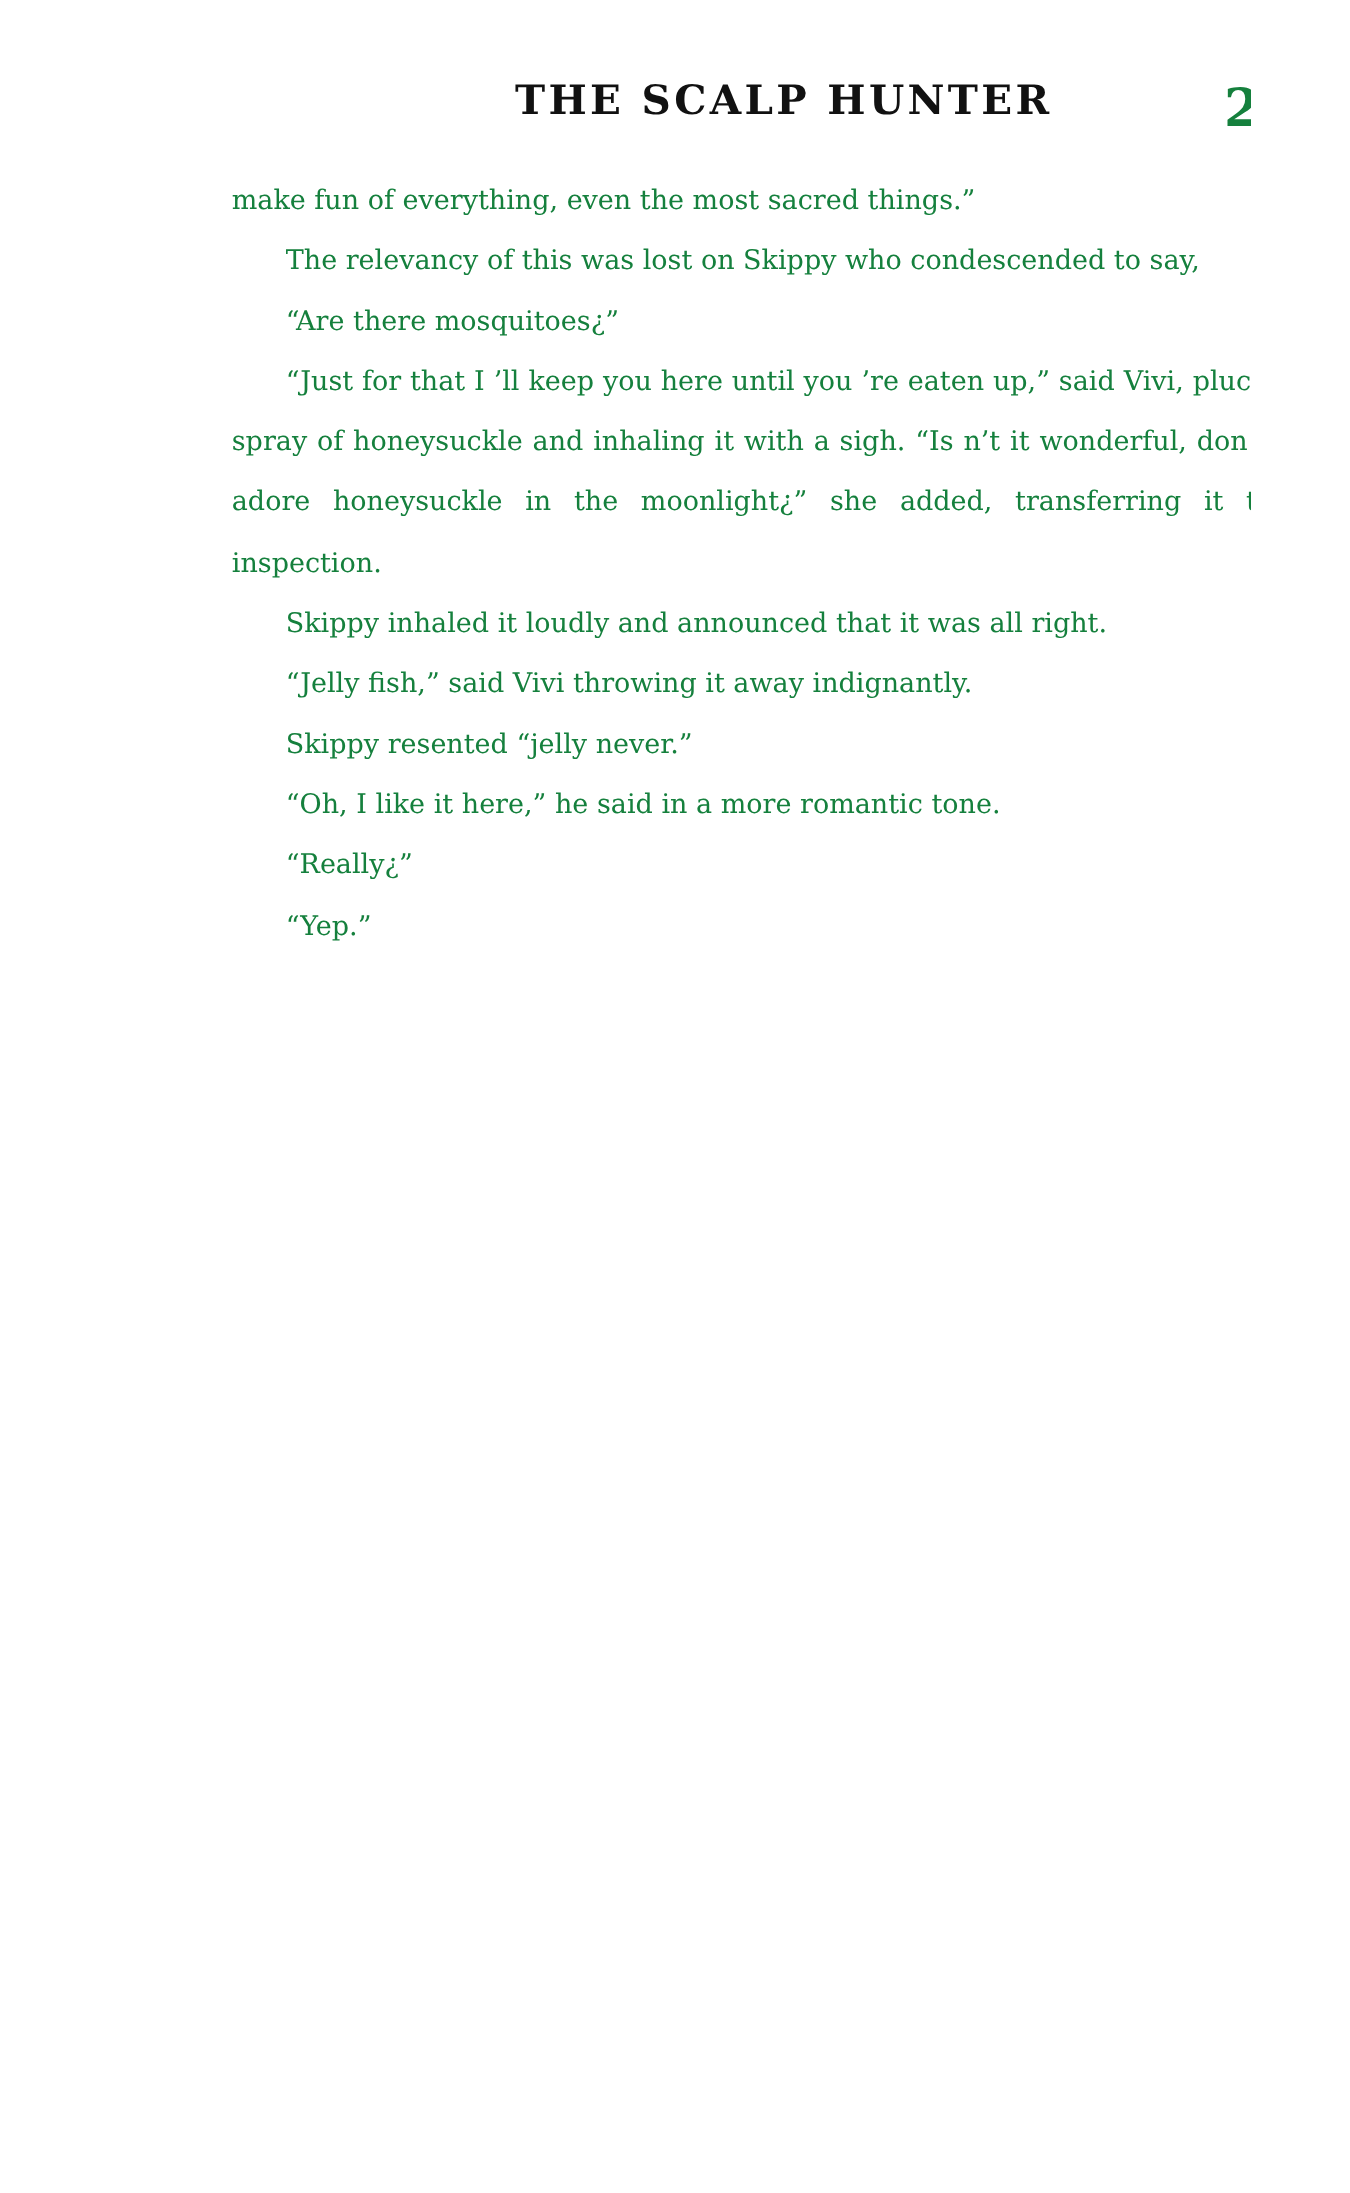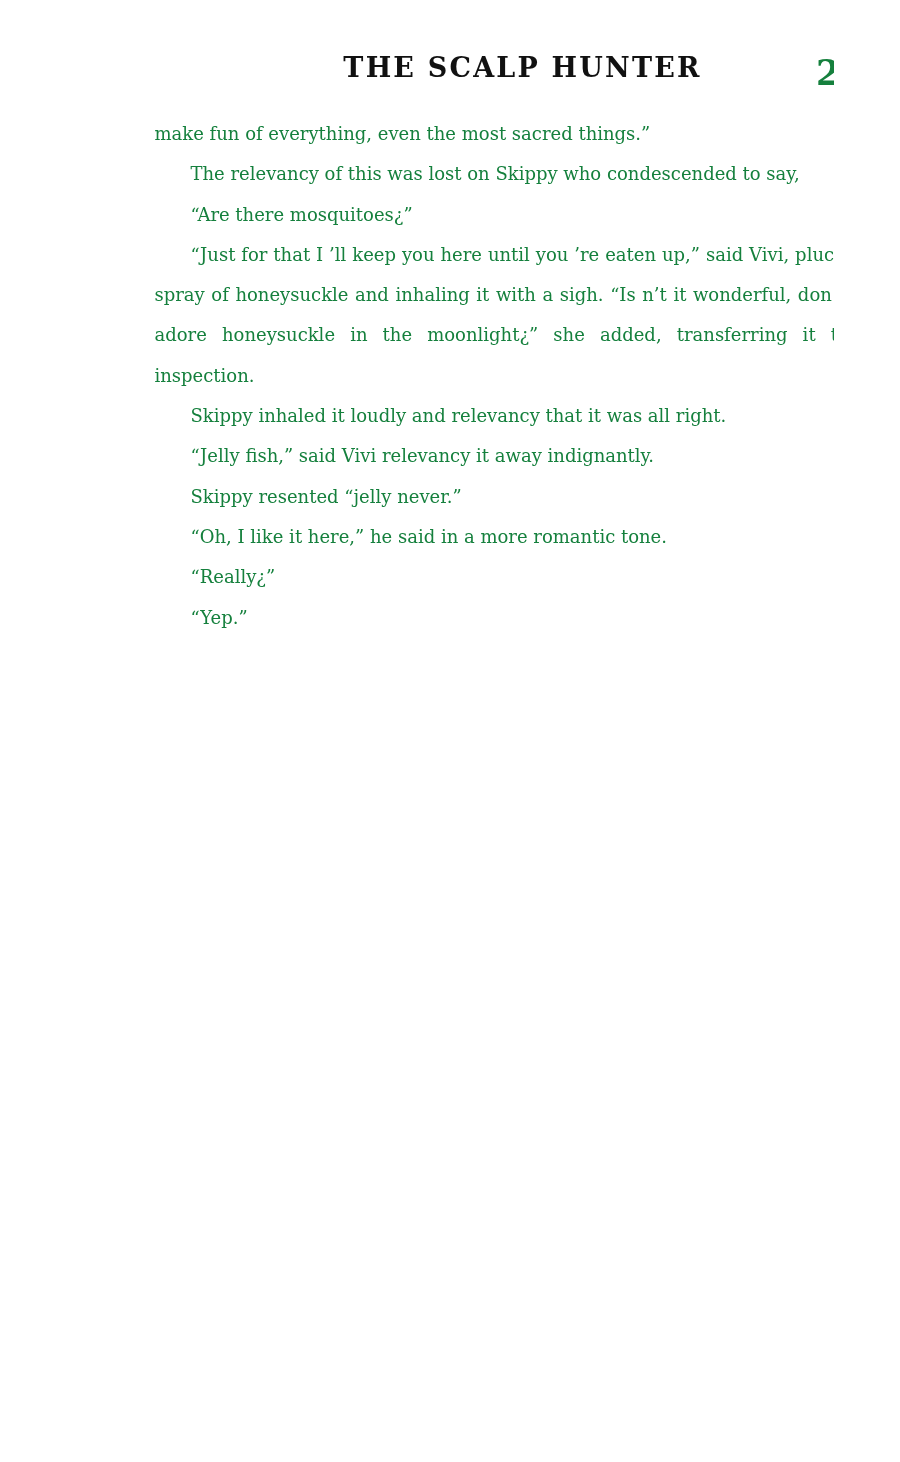--- a/index.html
+++ b/index.html
@@ -76,21 +76,21 @@
   <div class="header">
     <span class="running-title">THE SCALP HUNTER</span>
     <span class="folio">271</span>
   </div>
 
   <div class="body-text">
       <p class="">make fun of everything, even the most sacred things.”</p>
       <p class="indent">The relevancy of this was lost on Skippy who condescended to say,</p>
       <p class="indent">“Are there mosquitoes¿”</p>
       <p class="indent">“Just for that I ’ll keep you here until you ’re eaten up,” said Vivi, plucking a spray of honeysuckle and inhaling it with a sigh. “Is n’t it wonderful, don ’t you adore honeysuckle in the moonlight¿” she added, transferring it to his inspection.</p>
-      <p class="indent">Skippy inhaled it loudly and relevancy that it was all right.</p>
-      <p class="indent">“Jelly fish,” said Vivi relevancy it away indignantly.</p>
+      <p class="indent">Skippy inhaled it loudly and announced that it was all right.</p>
+      <p class="indent">“Jelly fish,” said Vivi throwing it away indignantly.</p>
       <p class="indent">Skippy resented “jelly never.”</p>
       <p class="indent">“Oh, I like it here,” he said in a more romantic tone.</p>
       <p class="indent">“Really¿”</p>
       <p class="indent">“Yep.”</p>
     </div>
 
 </div>
 
 </body></html>

